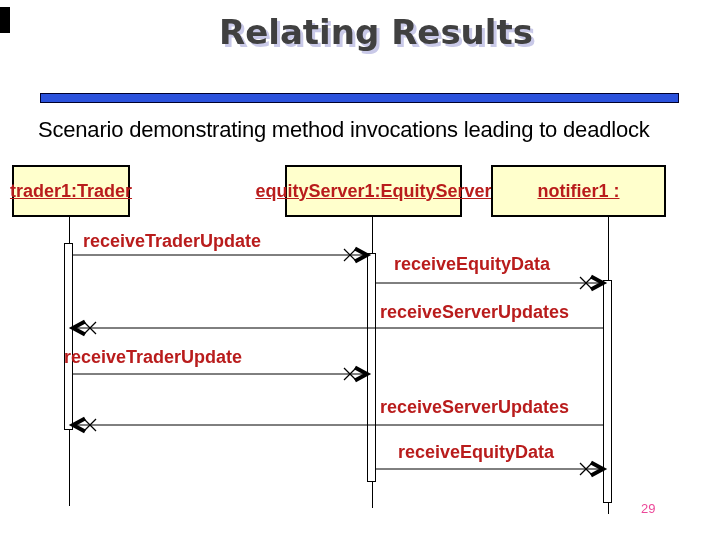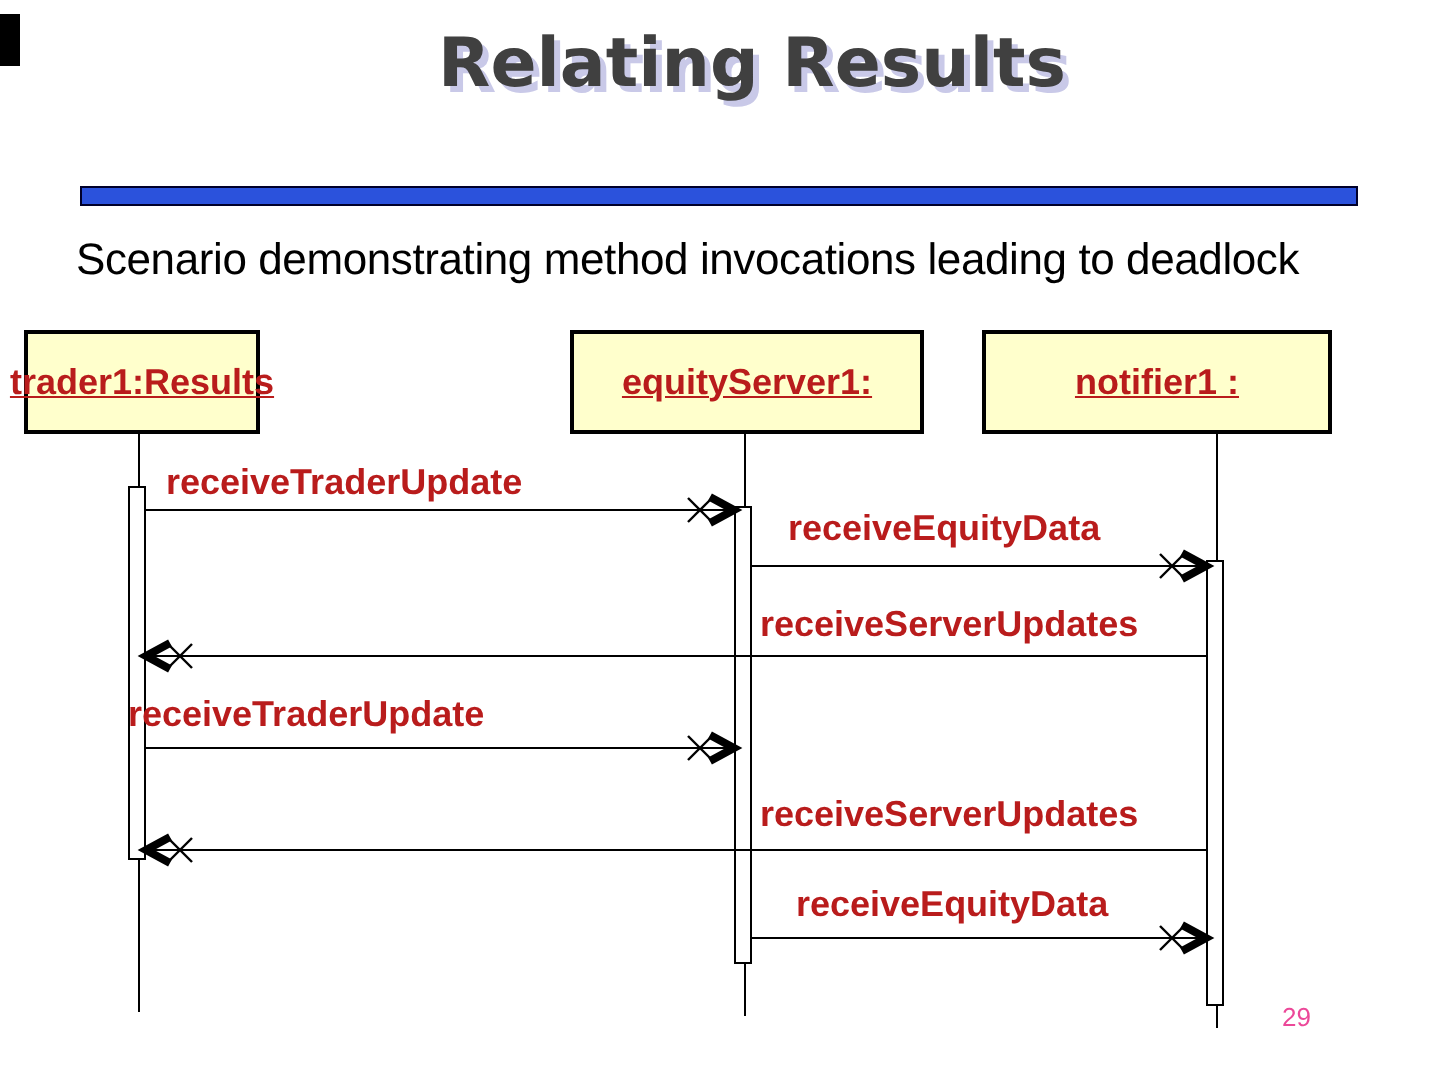--- a/index.html
+++ b/index.html
@@ -54,24 +54,25 @@
 
 
   <h1 class="slide-title">Relating Results</h1>
 
   <div class="accent-bar"></div>
 
   <div class="subtitle">Scenario demonstrating method invocations leading to deadlock</div>
 
   <div class="actor-box box-trader">
     <span>trader1:</span>
-    <span>Results</span>
+    <span>Trader</span>
   </div>
   <div class="actor-box box-equity">
     <span>equityServer1:</span>
+    <span>EquityServer</span>
   </div>
   <div class="actor-box box-notifier">
     <span>notifier1 :</span>
   </div>
 
   <div class="lifeline" style="left:69px; top:217px; height:26px;"></div>
   <div class="lifeline" style="left:69px; top:430px; height:76px;"></div>
   <div class="lifeline" style="left:372px; top:217px; height:36px;"></div>
   <div class="lifeline" style="left:372px; top:482px; height:26px;"></div>
   <div class="lifeline" style="left:608px; top:217px; height:63px;"></div>

